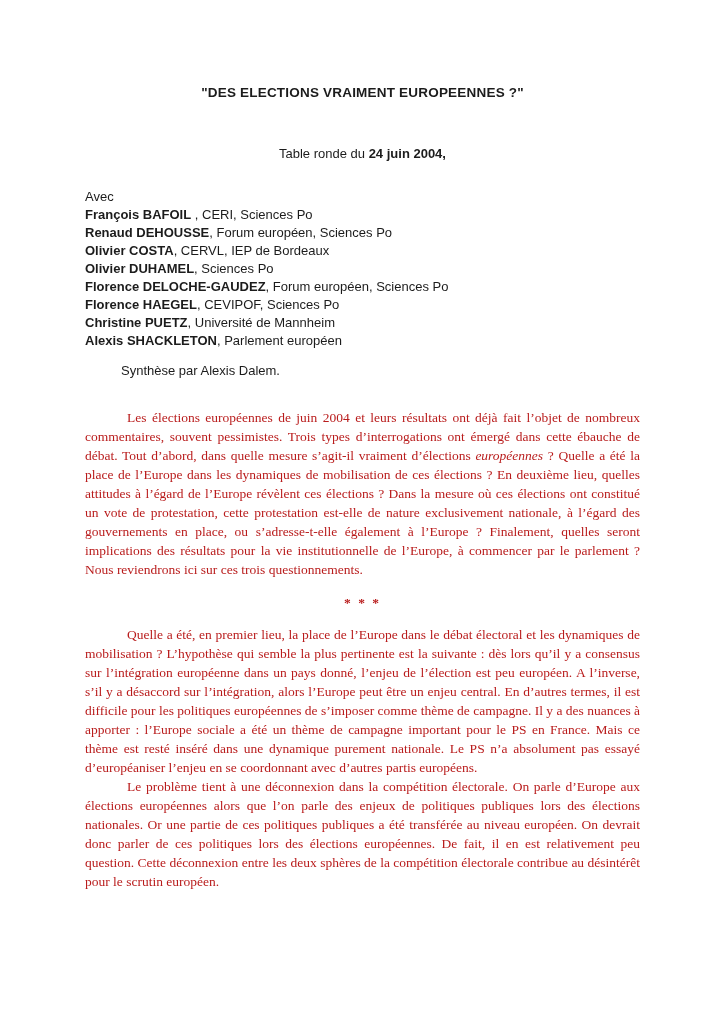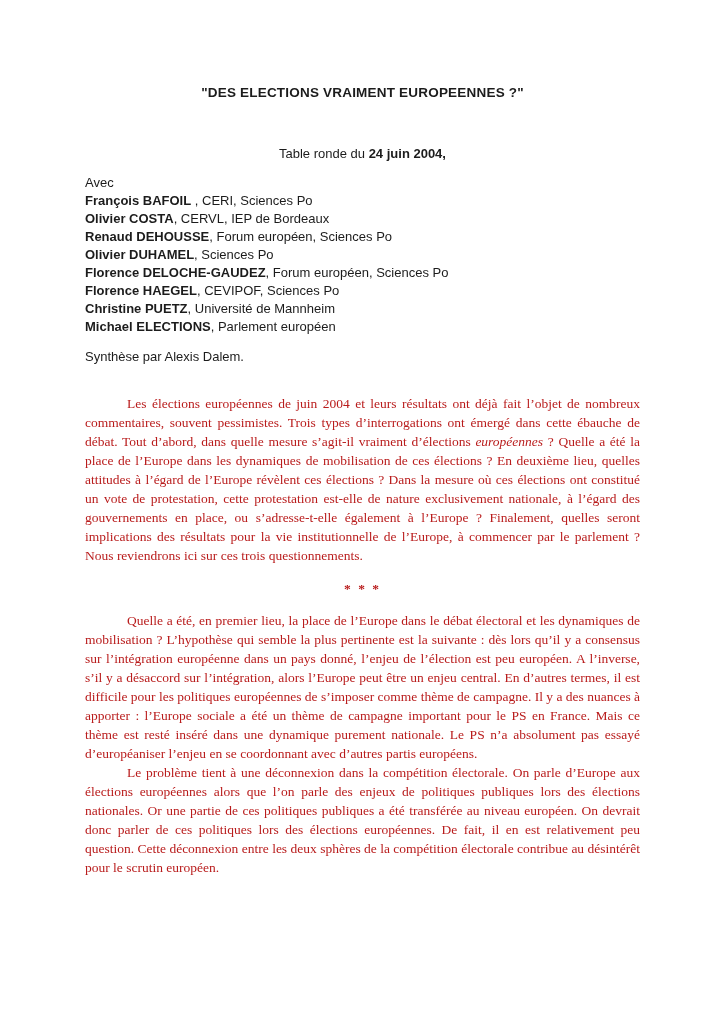--- a/index.html
+++ b/index.html
@@ -33,25 +33,26 @@
     font-size: 13.5px;
     letter-spacing: 0.2px;
     margin: 0;
   }
   .doc-subtitle {
     text-align: center;
     margin-top: 43px;
   }
   .doc-subtitle .bold { font-weight: bold; }
   .avec-line {
-    margin-top: 11px;
+    margin-top: 25px;
   }
   .participant .pname { font-weight: bold; text-align: center; }
   .synthese-line {
     margin-top: 12px;
+    margin-left: 36px;
   }
   
   .body-block {
     margin-top: 28px;
     font-family: "Liberation Serif", "DejaVu Serif", serif;
     font-size: 13.5px;
     line-height: 19px;
     text-align: justify;
     color: #b91c1c;
   }
@@ -76,27 +77,27 @@
   <div class="head-block">
 
     <div class="doc-title">"DES ELECTIONS VRAIMENT EUROPEENNES ?"</div>
 
     <div class="doc-subtitle"><span>Table ronde du </span><span class="bold">24 juin 2004,</span></div>
 
     <div class="avec-line">Avec</div>
 
     <div class="participants-list">
       <div class="participant"><span class="pname">François BAFOIL</span><span> , CERI, Sciences Po</span></div>
+      <div class="participant"><span class="pname">Renaud DEHOUSSE</span><span>, Forum européen, Sciences Po</span></div>
       <div class="participant"><span class="pname">Olivier COSTA</span><span>, CERVL, IEP de Bordeaux</span></div>
-      <div class="participant"><span class="pname">Renaud DEHOUSSE</span><span>, Forum européen, Sciences Po</span></div>
       <div class="participant"><span class="pname">Olivier DUHAMEL</span><span>, Sciences Po</span></div>
       <div class="participant"><span class="pname">Florence DELOCHE-GAUDEZ</span><span>, Forum européen, Sciences Po</span></div>
       <div class="participant"><span class="pname">Florence HAEGEL</span><span>, CEVIPOF, Sciences Po</span></div>
       <div class="participant"><span class="pname">Christine PUETZ</span><span>, Université de Mannheim</span></div>
-      <div class="participant"><span class="pname">Michael ELECTIONS</span><span>, Parlement européen</span></div>
+      <div class="participant"><span class="pname">Alexis SHACKLETON</span><span>, Parlement européen</span></div>
     </div>
 
     <div class="synthese-line">Synthèse par Alexis Dalem.</div>
 
   </div>
 
   <div class="body-block">
 
     <p class="para"><span>Les élections européennes de juin 2004 et leurs résultats ont déjà fait l’objet de nombreux commentaires, souvent pessimistes. Trois types d’interrogations ont émergé dans cette ébauche de débat. Tout d’abord, dans quelle mesure s’agit-il vraiment d’élections </span><span class="italic">européennes</span><span> ? Quelle a été la place de l’Europe dans les dynamiques de mobilisation de ces élections ? En deuxième lieu, quelles attitudes à l’égard de l’Europe révèlent ces élections ? Dans la mesure où ces élections ont constitué un vote de protestation, cette protestation est-elle de nature exclusivement nationale, à l’égard des gouvernements en place, ou s’adresse-t-elle également à l’Europe ? Finalement, quelles seront implications des résultats pour la vie institutionnelle de l’Europe, à commencer par le parlement ? Nous reviendrons ici sur ces trois questionnements.</span></p>
 

